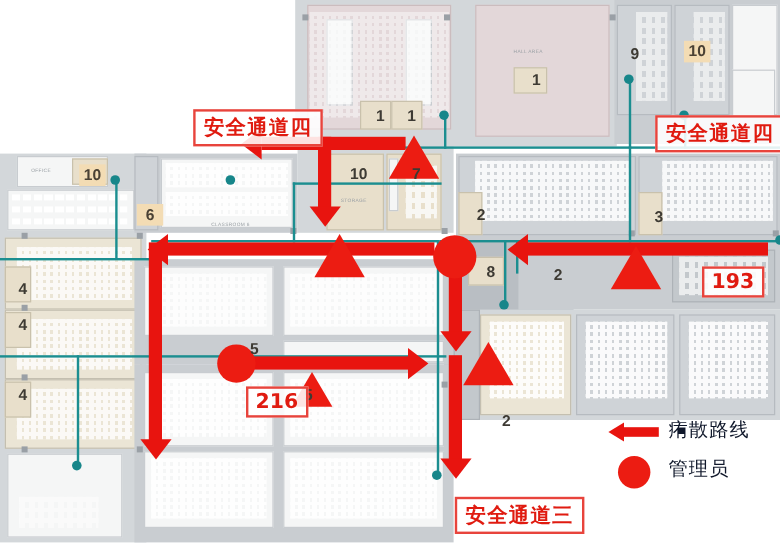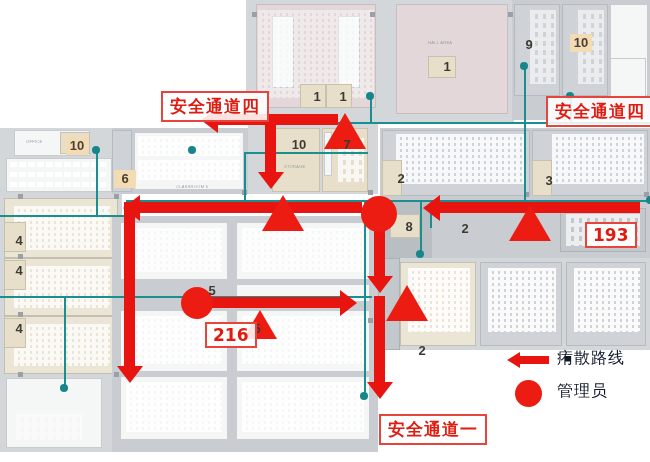--- a/index.html
+++ b/index.html
@@ -338,21 +338,21 @@
   <div class="rn plain big" style="left:390px;top:170px;">2</div>
   <div class="rn plain big" style="left:538px;top:172px;">3</div>
   <div class="rn plain big" style="left:398px;top:218px;">8</div>
   <div class="rn plain big" style="left:454px;top:220px;">2</div>
   <div class="rn plain big" style="left:201px;top:282px;">5</div>
   <div class="rn plain big" style="left:246px;top:320px;">5</div>
   <div class="rn plain big" style="left:411px;top:342px;">2</div>
 
   <div class="callout exit" style="left:161px;top:91px;">安全通道四</div>
   <div class="callout exit" style="left:546px;top:96px;">安全通道四</div>
-  <div class="callout exit" style="left:379px;top:414px;">安全通道一</div>
+  <div class="callout exit" style="left:379px;top:414px;">安全通道三</div>
 
   <div class="callout room" style="left:205px;top:322px;">216</div>
   <div class="callout room" style="left:585px;top:222px;">193</div>
 
   <div id="legend">
     <div class="lg-row">
       <div class="lg-ico">
         <div class="lg-arrow-body"></div>
           <div class="lg-arrow-head"></div>
       </div>

